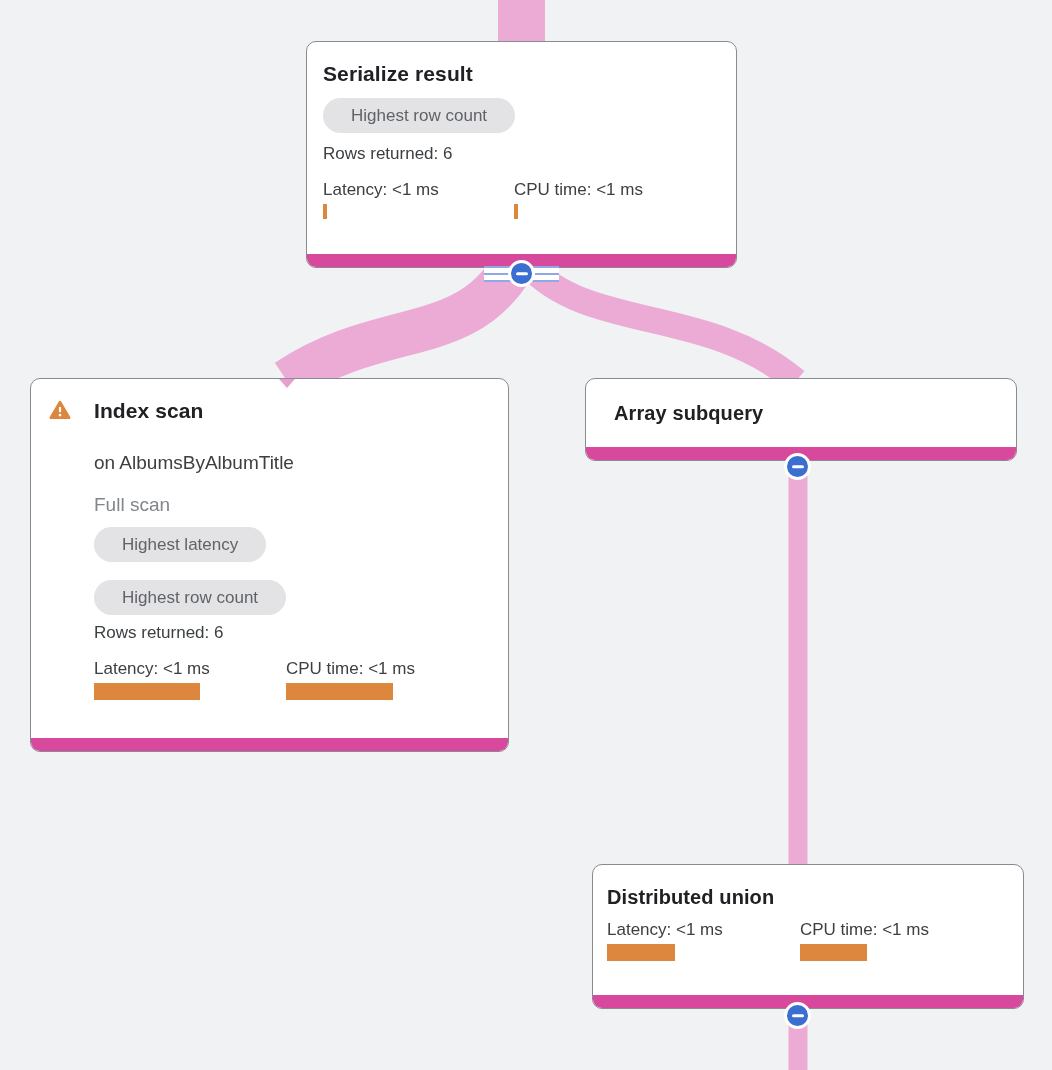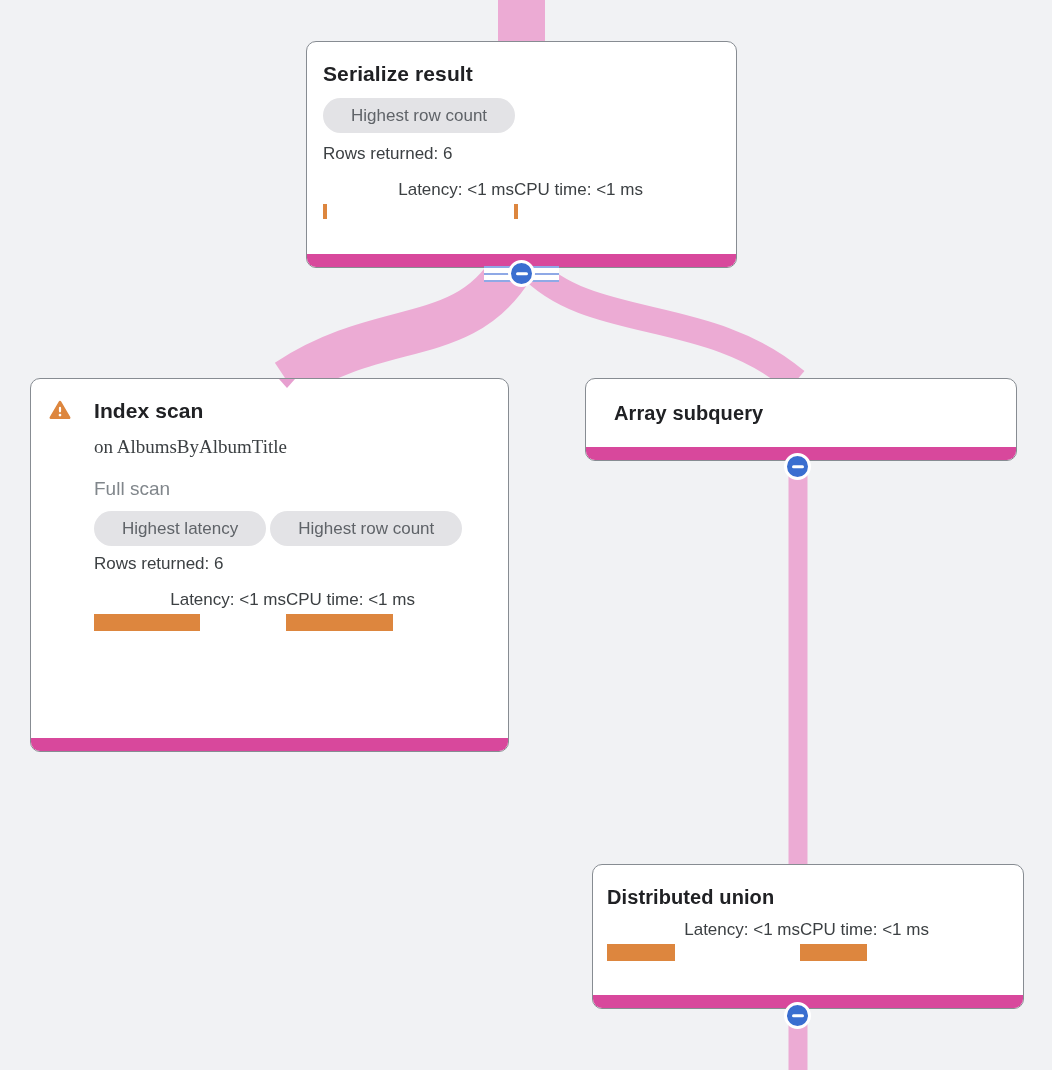--- a/index.html
+++ b/index.html
@@ -39,30 +39,30 @@
   .node-footer{
     position:absolute;left:0;right:0;bottom:0;height:13px;
     background:var(--accent);
   }
   .node-content{position:relative;height:100%;}
 
   .node-title{
     font-size:21px;font-weight:600;color:var(--ink);line-height:24px;
     letter-spacing:.1px;
   }
-  .node-sub{font-size:19px;color:var(--ink2);line-height:23px;margin-top:12px;font-family:Liberation Serif, serif;}
+  .node-sub{font-size:19px;color:var(--ink2);line-height:23px;margin-top:28px;}
   .node-note{font-size:19px;color:var(--muted);line-height:23px;margin-top:19px;}
   .pill{
     display:inline-block;background:var(--pillbg);color:var(--pilltext);
     border-radius:18px;font-size:17px;line-height:35px;height:35px;
     padding:0 28px;white-space:nowrap;
   }
-  .pill-stack{display:flex;flex-direction:row;align-items:flex-start;gap:4px;}
+  .pill-stack{display:flex;flex-direction:column;align-items:flex-start;gap:18px;}
   .rows-line{font-size:17px;color:var(--ink2);line-height:21px;}
-  .metrics{display:flex;text-align:right;}
+  .metrics{display:flex;}
   .metric{display:flex;flex-direction:column;}
   .metric-label{font-size:17px;color:var(--ink2);line-height:21px;white-space:nowrap;}
   .bar{height:17px;background:var(--orange);margin-top:4px;}
 
   
   .node-serialize{left:306px;top:41px;width:431px;height:227px;}
   .node-serialize .node-content{padding:20px 16px 0 16px;}
   .node-serialize .pill{margin-top:12px;}
   .node-serialize .rows-line{margin-top:10px;}
   .node-serialize .metrics{margin-top:15px;}

